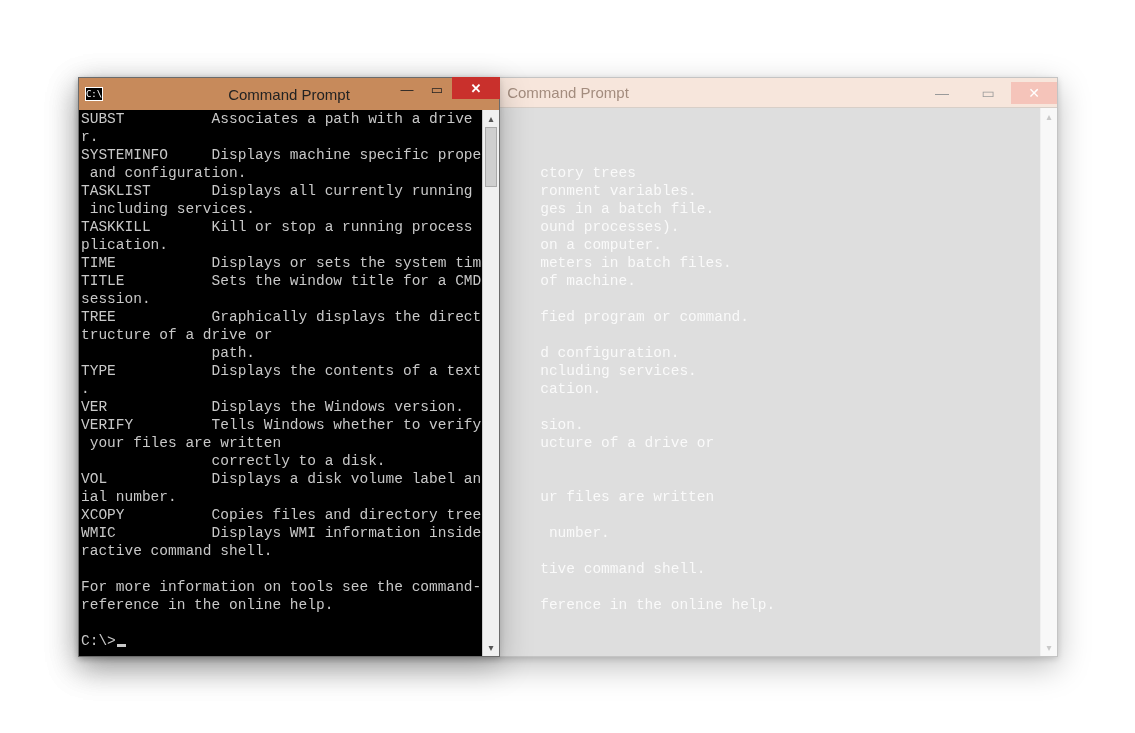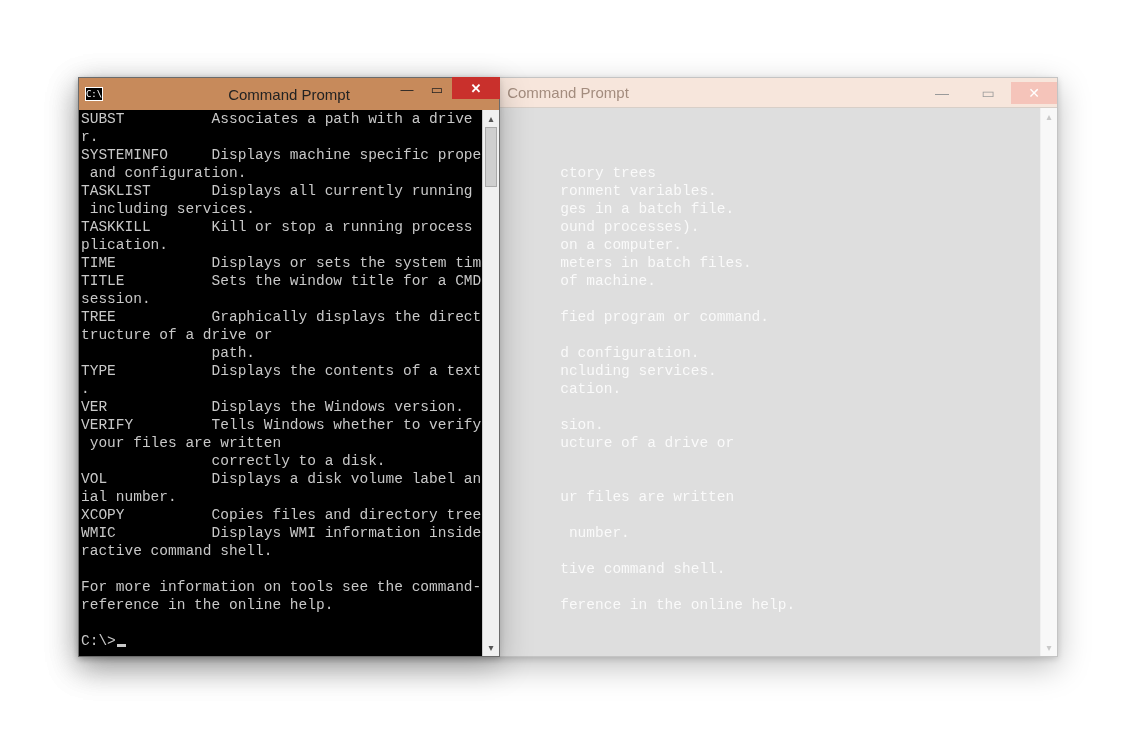--- a/index.html
+++ b/index.html
@@ -39,21 +39,21 @@
   #win-back .body-wrap { position:absolute; top:30px; left:0; right:0; bottom:0; background:#fff; }
   #win-back .scroll { position:absolute; right:0; top:0; bottom:0; width:17px; background:#f0f0f0; border-left:1px solid #ddd;}
   #win-back .scroll .arrow { height:17px; display:flex; align-items:center; justify-content:center; color:#888; font-size:10px;}
   #win-back .console {
     position:absolute; top:0; left:0; right:17px; bottom:0;
     background: rgba(120,120,120,0.55);
     color: rgba(255,255,255,0.85);
     font-family: Consolas, "Courier New", monospace;
     font-size: 14.5px; line-height: 18px;
     white-space: pre; overflow: hidden;
-    padding: 2px 20px;
+    padding: 2px 0;
   }
   
   #win-back .wash {
     position:absolute; inset:0; background: rgba(255,255,255,0.55);
     pointer-events:none;
   }
 
   
   #win-front {
     left: 78px; top: 77px;

